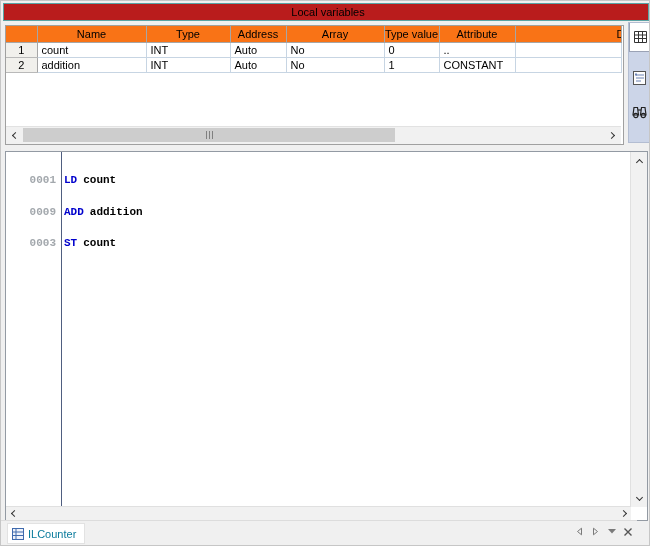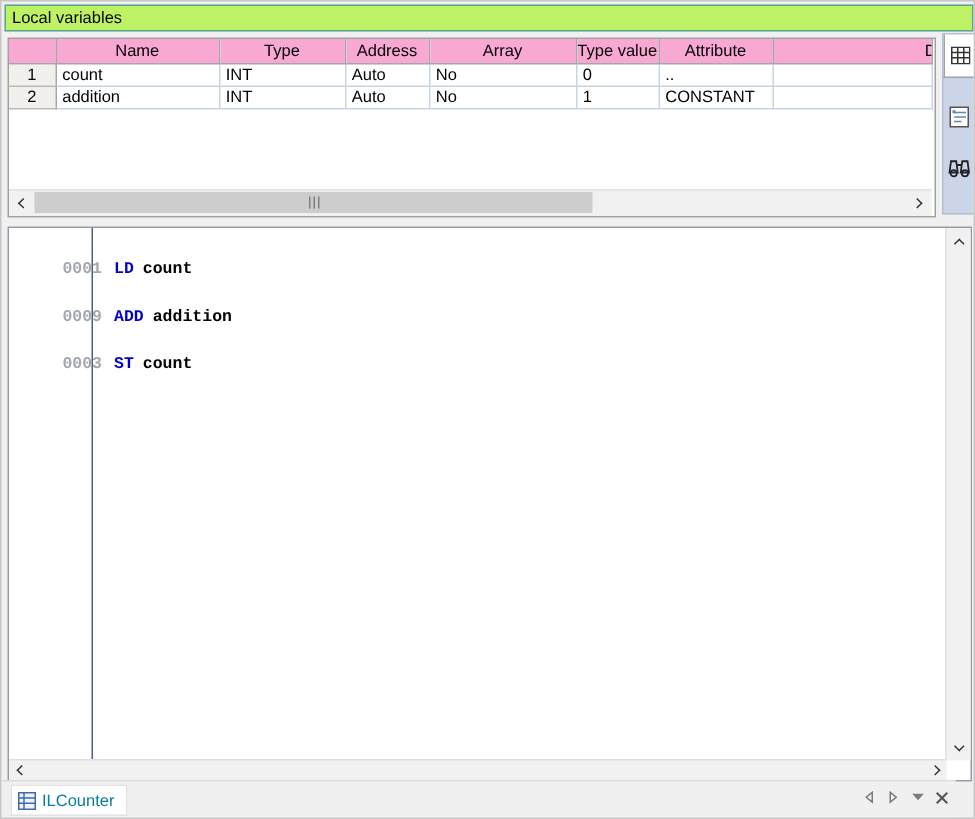--- a/index.html
+++ b/index.html
@@ -1,26 +1,26 @@
 <!DOCTYPE html>
 <html><head>
 <meta charset="utf-8">
 <style>
   html,body{margin:0;padding:0;}
   body{width:650px;height:546px;font-family:"Liberation Sans",sans-serif;font-size:11px;color:#000;background:#e6e6e6;}
   .window{position:relative;width:648px;height:544px;background:#f0f0f0;border:1px solid #c6c6c6;overflow:hidden;}
 
   
-  .pane-title{position:absolute;left:2px;top:2px;width:640px;height:16px;background:#bef264;color:#000;
-    line-height:16px;padding-left:4px;font-size:11px;border:1px solid #5aa3a3;}
+  .pane-title{position:absolute;left:2px;top:2px;width:640px;height:16px;background:#b91c1c;color:#000;
+    line-height:16px;padding-left:4px;font-size:11px;border:1px solid #5aa3a3;text-align:center;}
 
   
   .var-panel{position:absolute;left:4px;top:24px;width:617px;height:118px;background:#fff;border:1px solid #a0a0a0;}
   table.var-table{border-collapse:collapse;table-layout:fixed;width:615px;}
-  .var-table th{height:16px;background:#f9a8d4;font-weight:normal;font-size:11px;text-align:center;
+  .var-table th{height:16px;background:#f97316;font-weight:normal;font-size:11px;text-align:center;
     border-right:1px solid #a6a6a6;border-bottom:1px solid #a6a6a6;padding:0;overflow:hidden;white-space:nowrap;}
   .var-table td{height:14px;font-size:11px;padding:0 0 0 4px;border-right:1px solid #c7d5e3;border-bottom:1px solid #c7d5e3;
     overflow:hidden;white-space:nowrap;}
   .var-table td.num{background:#f1f0ec;text-align:center;padding:0;border-right:1px solid #a6a6a6;border-bottom:1px solid #b9b9b9;}
   .var-table th.last .clip{float:right;margin-right:-4px;}
   
   .t-hscroll{position:absolute;left:0;bottom:0;width:615px;height:17px;background:#f1f1f1;border-top:1px solid #e2e2e2;}
   .sbtn{position:absolute;top:0;width:17px;height:16px;display:flex;align-items:center;justify-content:center;}
   .sbtn.left{left:0;} .sbtn.right{right:0;}
   .t-thumb{position:absolute;left:17px;top:1px;width:372px;height:14px;background:#cdcdcd;display:flex;align-items:center;justify-content:center;}
@@ -34,21 +34,21 @@
     display:flex;flex-direction:column;align-items:center;}
   .strip .btn{display:flex;align-items:center;justify-content:center;}
   .btn-grid{width:21px;height:28px;background:#fff;border-bottom:1px solid #9aa2b5;border-left:1px solid #9aa2b5;}
   .btn-doc{margin-top:15px;width:19px;height:22px;}
   .btn-find{margin-top:11px;width:19px;height:24px;}
 
   
   .editor{position:absolute;left:4px;top:150px;width:641px;height:368px;background:#fff;border:1px solid #939aa3;}
   .gutter-line{position:absolute;left:55px;top:0;bottom:13px;width:1px;background:#4f5e80;}
   .code{position:absolute;left:0;top:2px;right:17px;font-family:"Liberation Mono",monospace;font-size:11px;line-height:10.5px;font-weight:bold;white-space:pre;}
-  .cl{height:10.5px;margin-left:12px;}
+  .cl{height:10.5px;}
   .ln{display:inline-block;width:50px;text-align:right;color:#a3a8ad;}
   .kw{color:#0000cc;margin-left:8px;}
   .op{color:#000;margin-left:6px;}
   .e-vscroll{position:absolute;right:0;top:0;bottom:13px;width:16px;background:#f1f1f1;border-left:1px solid #e0e0e0;}
   .e-vscroll .sbtn{left:0;width:16px;}
   .e-vscroll .sbtn.up{top:1px;} .e-vscroll .sbtn.down{top:auto;bottom:1px;}
   .e-hscroll{position:absolute;left:0;right:16px;bottom:0;height:13px;background:#f1f1f1;border-top:1px solid #e0e0e0;}
   .e-hscroll .sbtn{height:12px;width:14px;}
 
   

